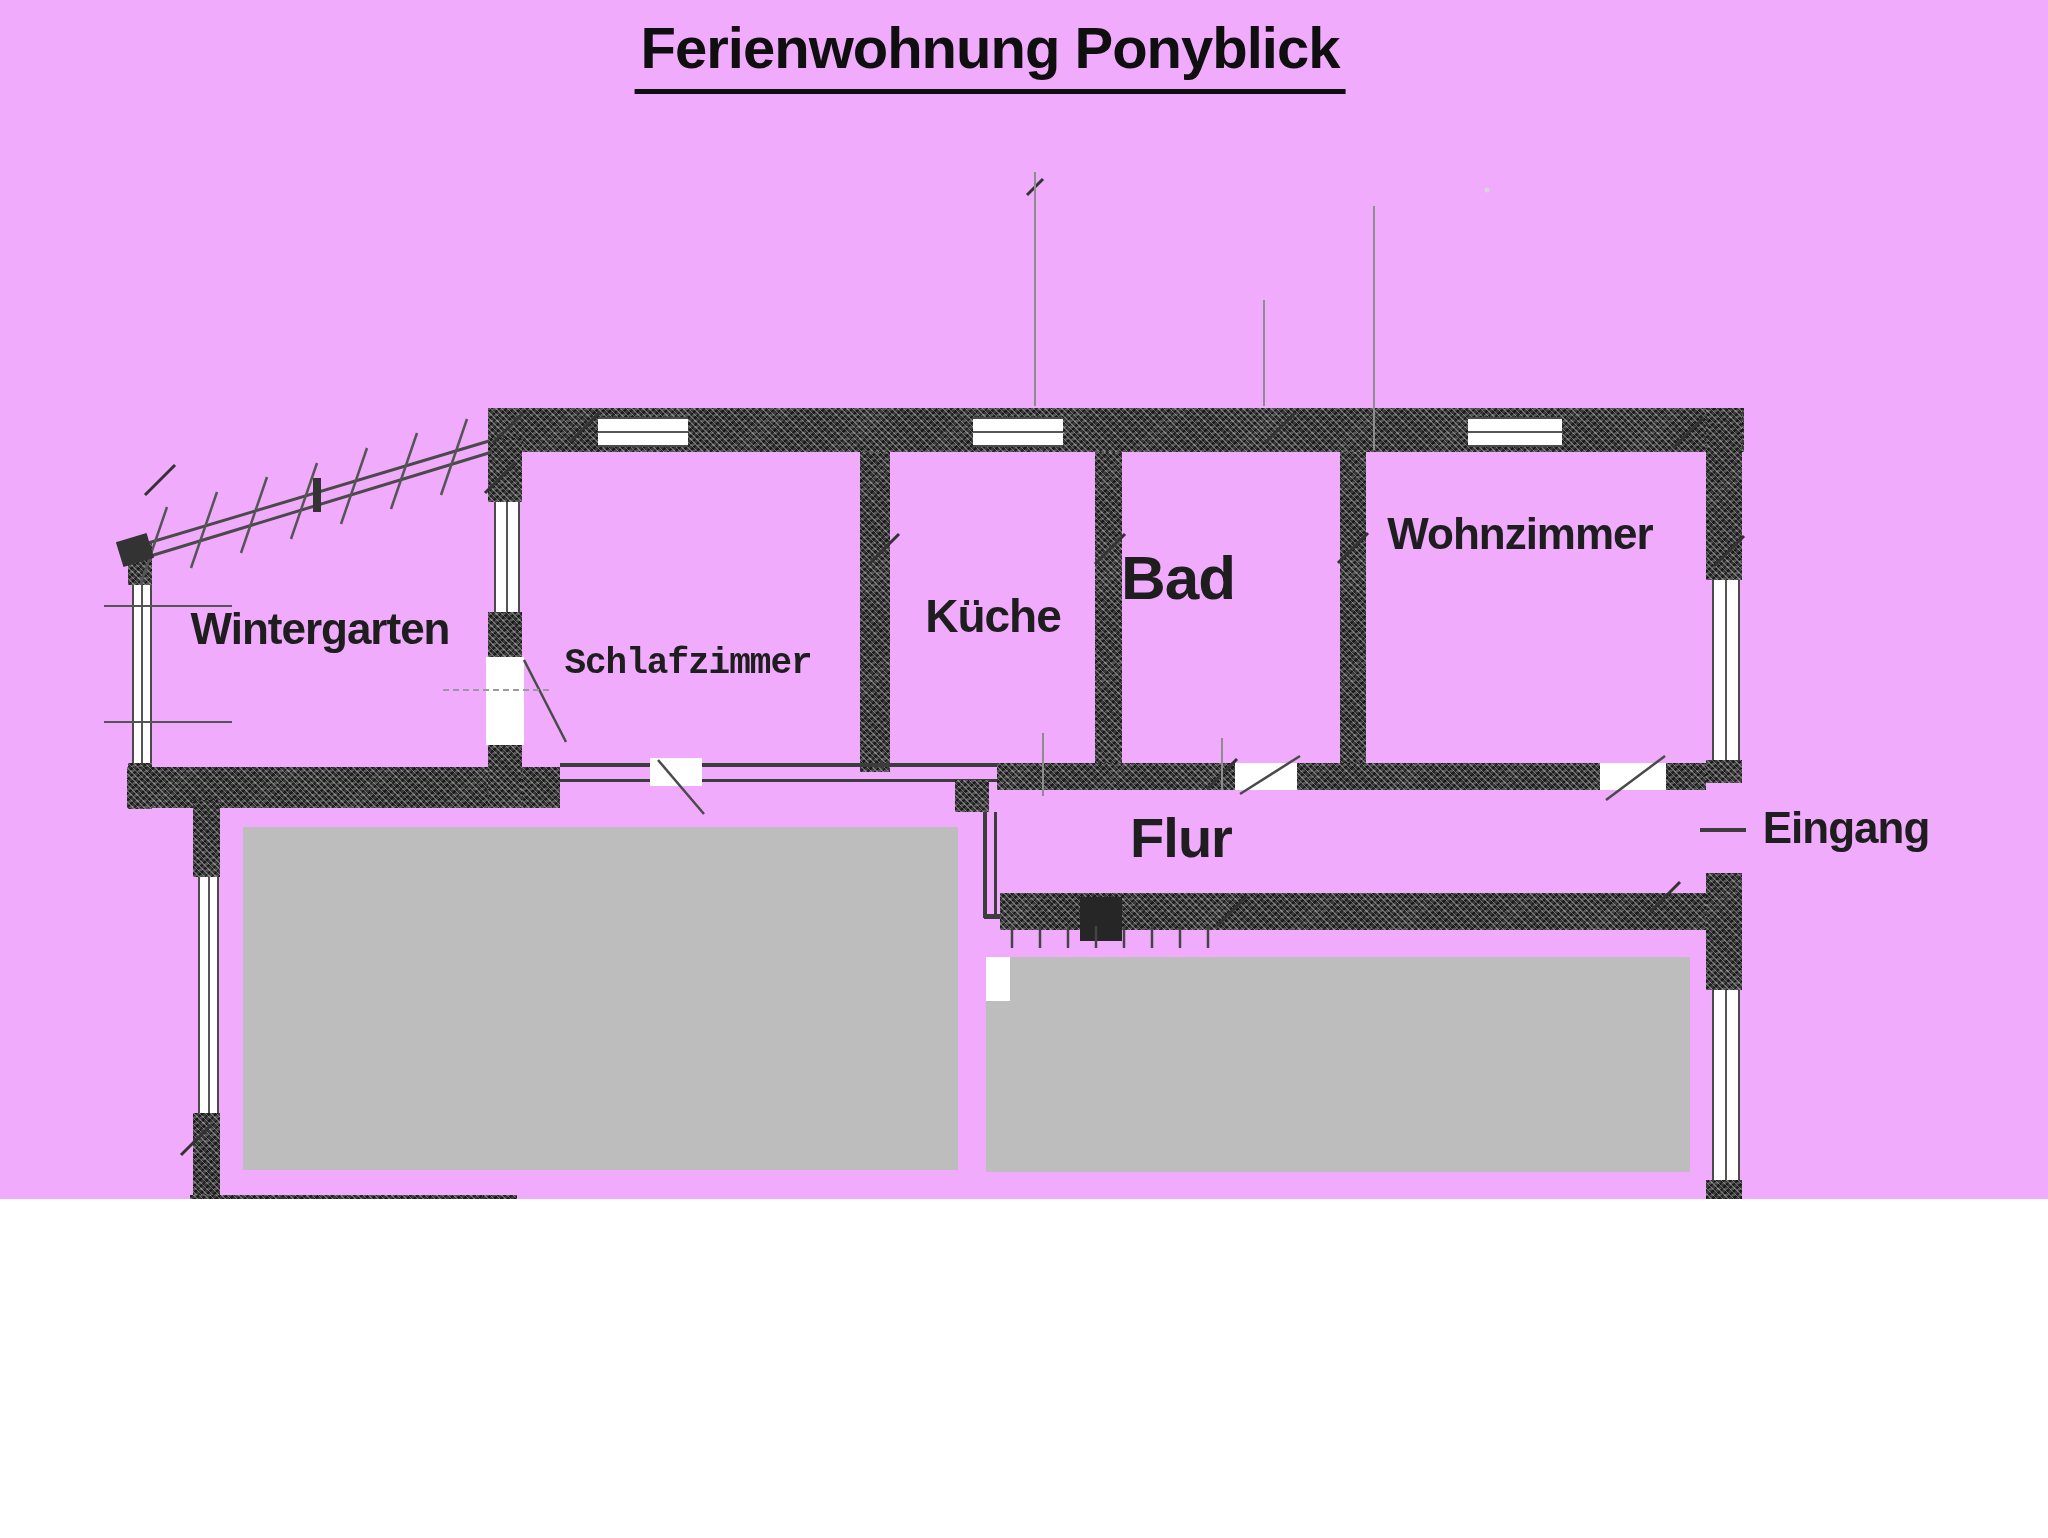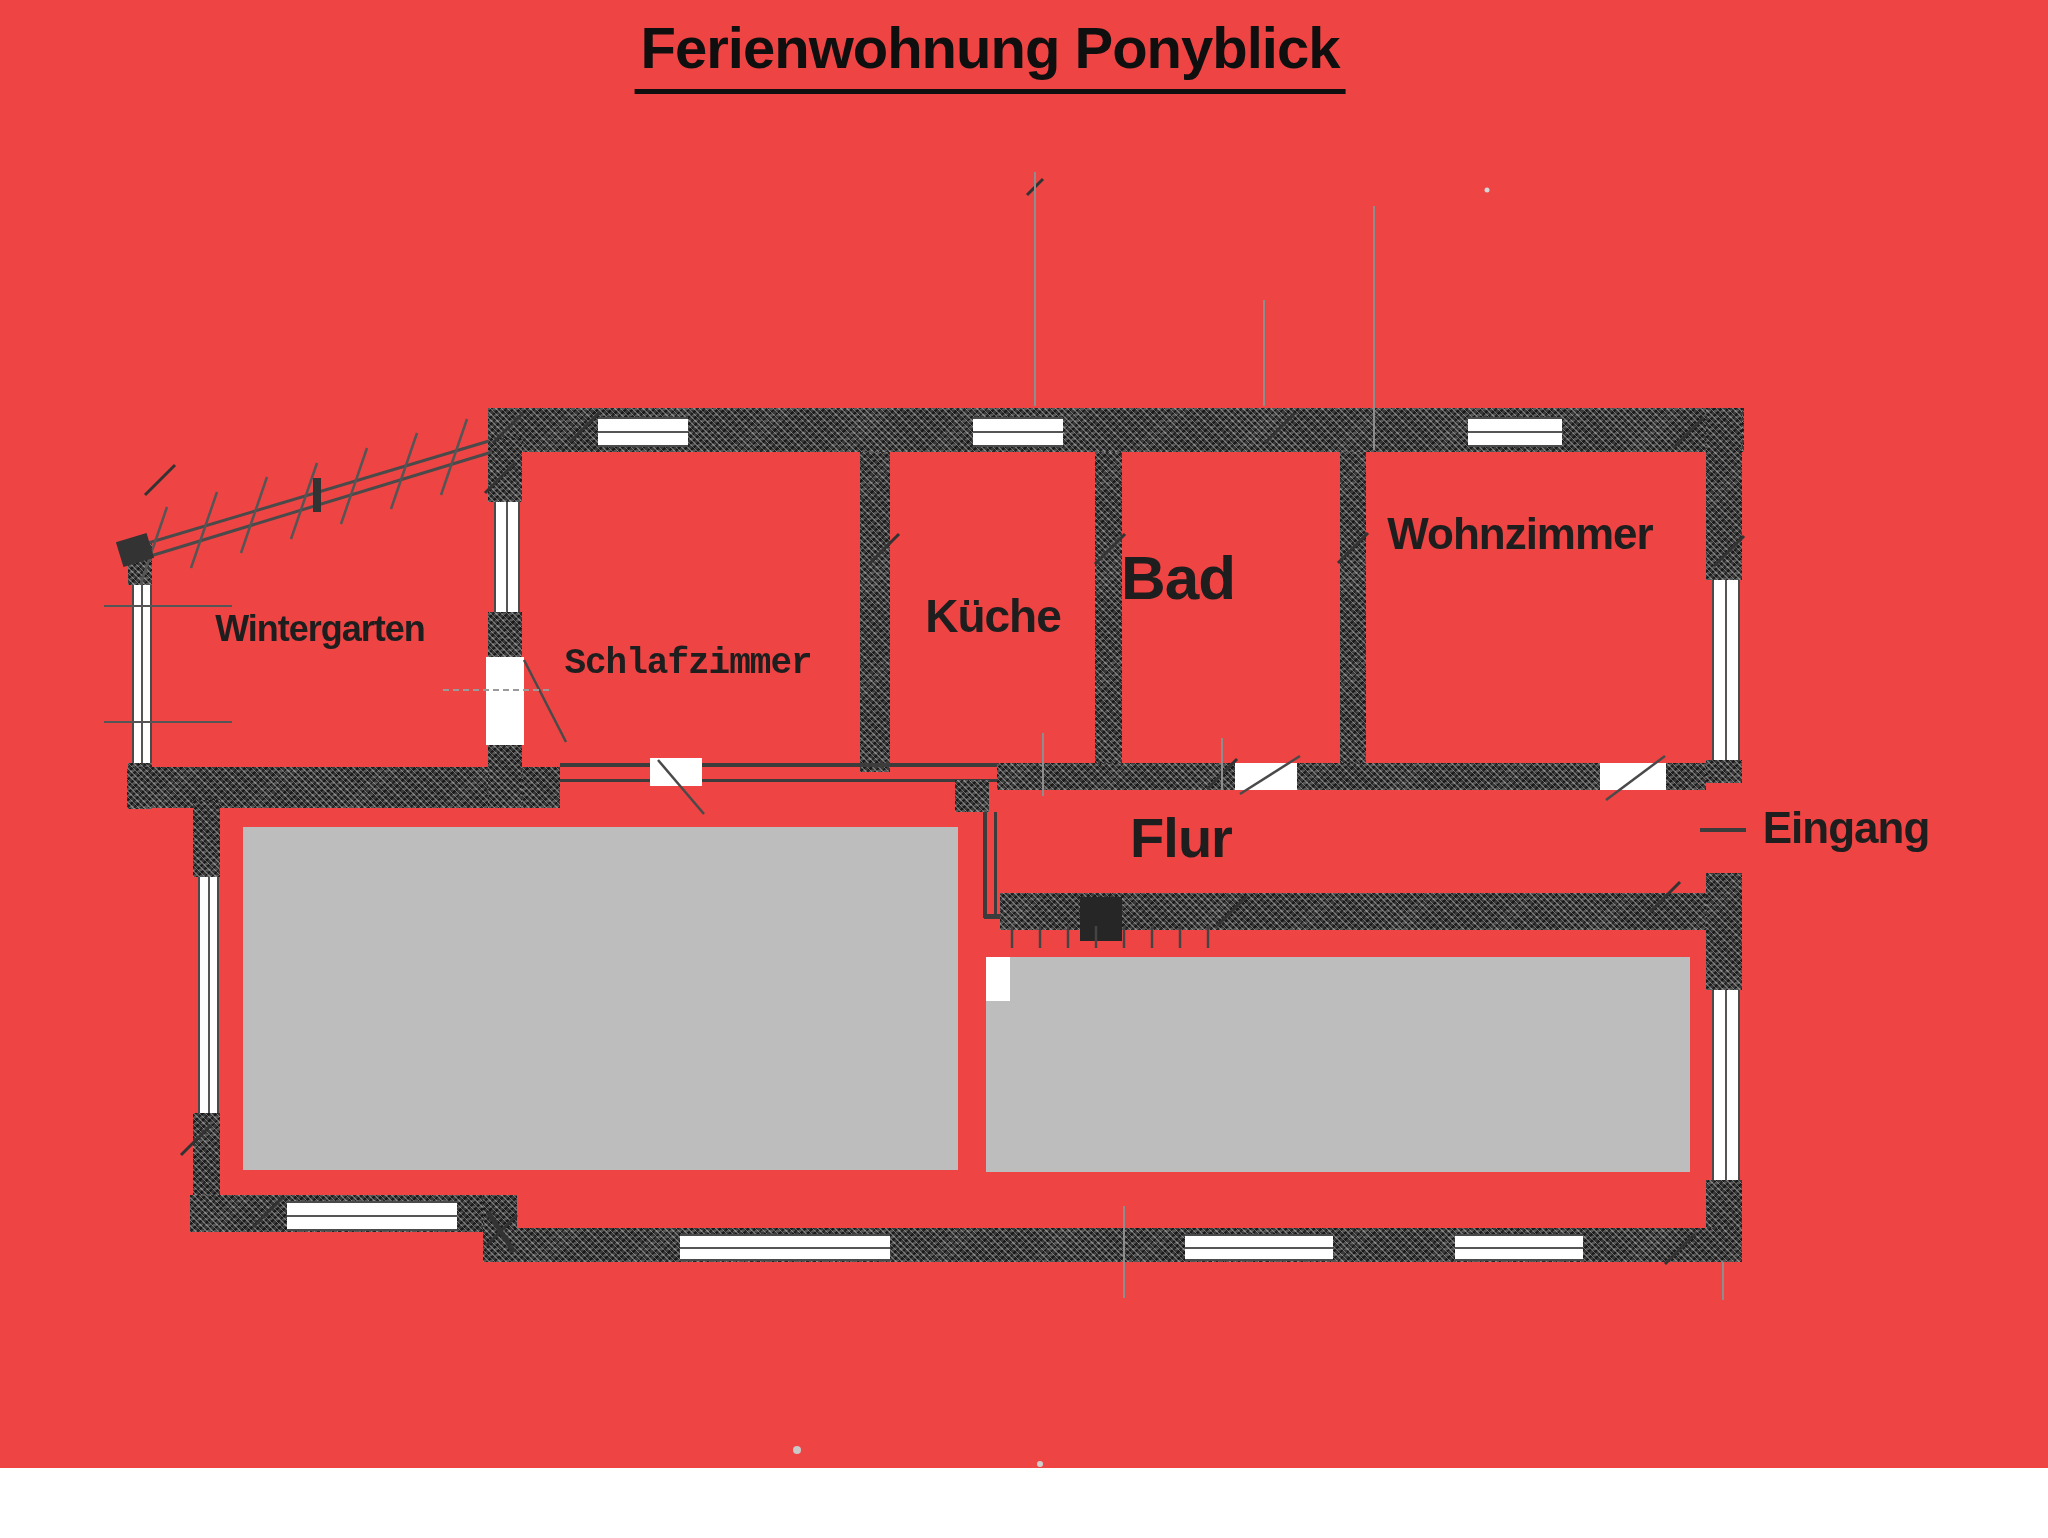--- a/index.html
+++ b/index.html
@@ -1,16 +1,16 @@
 <!DOCTYPE html>
 <html><head>
 <meta charset="utf-8">
 <style>
   html,body{margin:0;padding:0;background:#fff;}
-  .page{position:relative;width:2048px;height:1468px;background:#ef4444;overflow:hidden;
+  .page{position:relative;width:2048px;height:1199px;background:#f0abfc;overflow:hidden;
         font-family:"Liberation Sans",sans-serif;}
   .title{position:absolute;left:990px;top:14px;transform:translateX(-50%);
          font-size:58px;font-weight:bold;color:#0f0f0f;letter-spacing:-1px;
          border-bottom:5px solid #0f0f0f;padding:0 6px 8px 6px;white-space:nowrap;}
   
   .w{position:absolute;background-color:#3a3a3a;
      background-image:
        repeating-linear-gradient(45deg, rgba(255,255,255,.30) 0 1px, transparent 1px 4px),
        repeating-linear-gradient(-45deg, rgba(0,0,0,.55) 0 2px, transparent 2px 5px),
        repeating-linear-gradient(0deg, rgba(255,255,255,.14) 0 2px, transparent 2px 6px);}
@@ -166,21 +166,21 @@
         <line x1="443" y1="690" x2="553" y2="690" stroke="#9a9a9a" stroke-dasharray="6 4"></line>
       </g>
 
       <g fill="#c9c9c9">
         <circle cx="797" cy="1450" r="4"></circle>
         <circle cx="1040" cy="1464" r="3" fill="#cfcfcf"></circle>
         <circle cx="1487" cy="190" r="2.5" fill="#d6d6d6"></circle>
       </g>
     </svg>
 
-    <div class="lbl" style="left:320px;top:629px;font-size:36px;">Wintergarten</div>
+    <div class="lbl" style="left:320px;top:629px;font-size:44px;">Wintergarten</div>
     <div class="lbl" style="left:688px;top:663px;font-size:36px;font-family:Liberation Mono, monospace;">Schlafzimmer</div>
     <div class="lbl" style="left:993px;top:616px;font-size:46px;">Küche</div>
     <div class="lbl" style="left:1178px;top:577px;font-size:62px;">Bad</div>
     <div class="lbl" style="left:1520px;top:534px;font-size:44px;">Wohnzimmer</div>
     <div class="lbl" style="left:1181px;top:837px;font-size:56px;">Flur</div>
     <div class="lbl" style="left:1846px;top:828px;font-size:44px;">Eingang</div>
 
   </div>
 </div>
 

